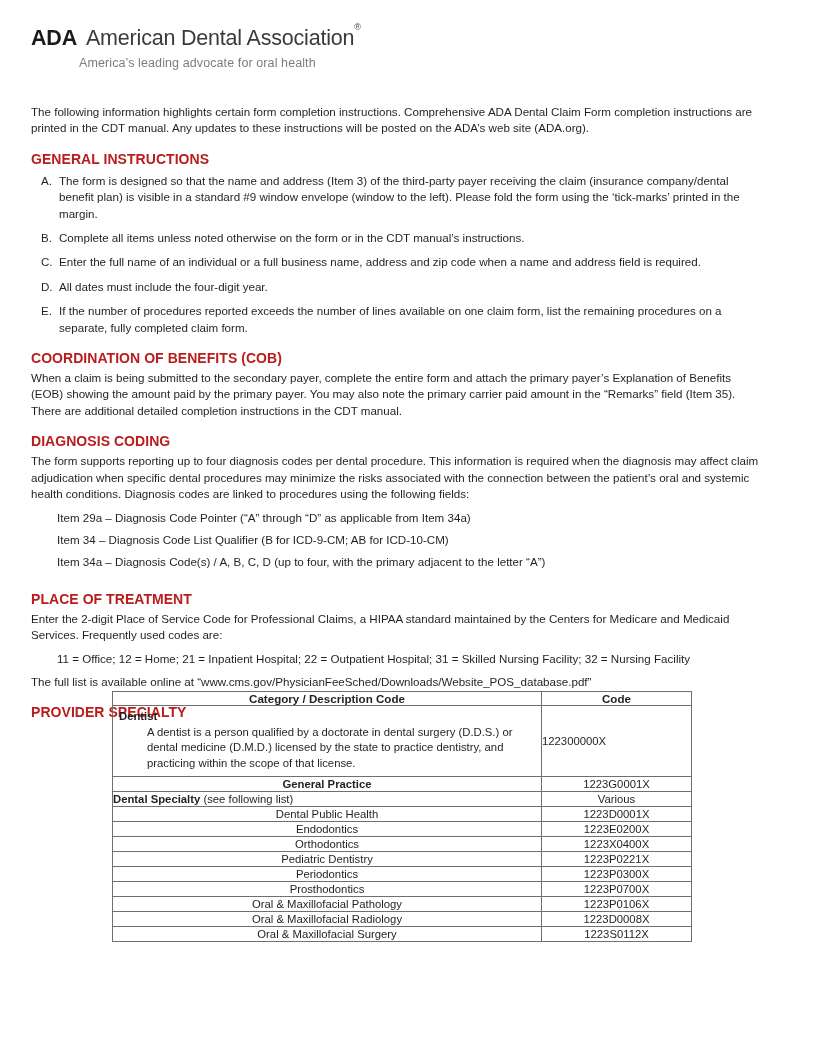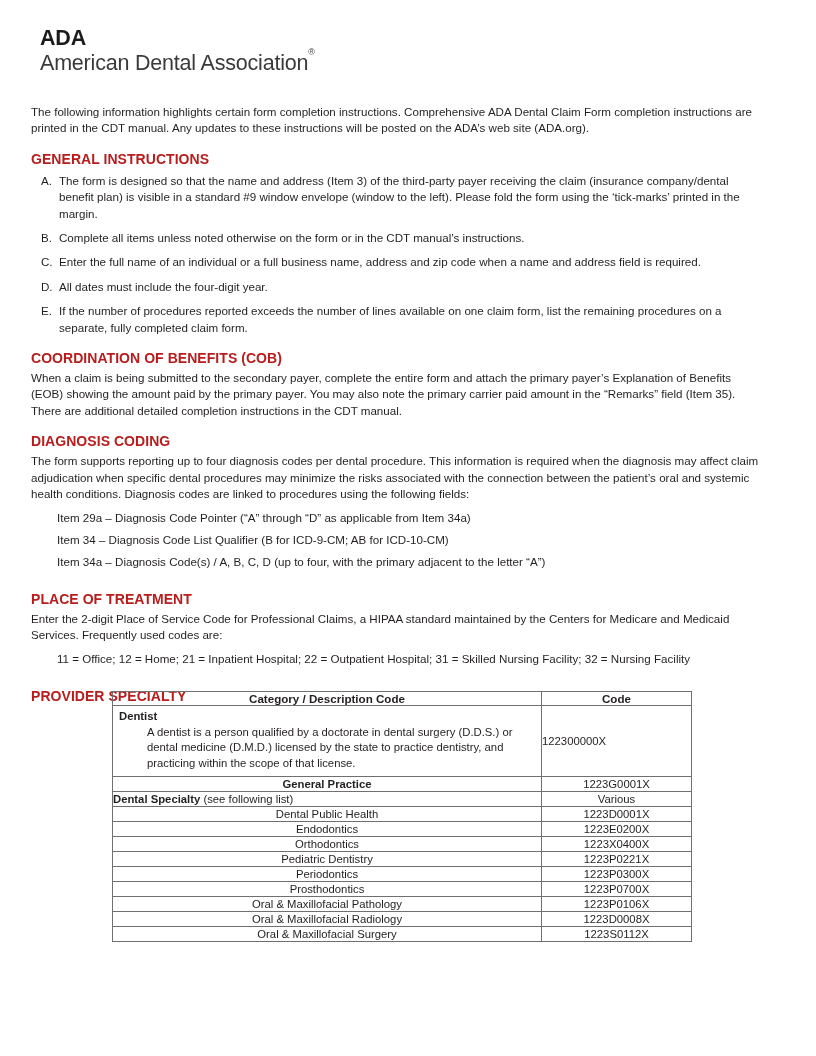--- a/index.html
+++ b/index.html
@@ -28,21 +28,20 @@
   .header {
     position: absolute;
     left: 31px;
     top: 26px;
     width: 700px;
   }
   .logo-line {
     display: flex;
     align-items: baseline;
     white-space: nowrap;
-    flex-direction: column;
   }
   .logo-ada {
     font-family: "Liberation Sans", sans-serif;
     font-weight: bold;
     font-size: 21.5px;
     letter-spacing: -0.2px;
     color: #1a1a1a;
   }
   .logo-name {
     font-family: "Liberation Sans", sans-serif;
@@ -205,20 +204,21 @@
 </head>
 <body>
 
 <div class="page">
 
   <div class="header">
     <div class="logo-line">
       <span class="logo-ada">ADA</span>
       <span class="logo-name"><span>American Dental Association</span><span class="logo-reg">®</span></span>
     </div>
+    <div class="logo-tag">America’s leading advocate for oral health</div>
   </div>
 
   <div class="content">
 
     <p class="body">The following information highlights certain form completion instructions. Comprehensive ADA Dental Claim Form completion instructions are printed in the CDT manual. Any updates to these instructions will be posted on the ADA’s web site (ADA.org).</p>
 
     <div class="gap-sec"></div>
 
     <h2 class="section">GENERAL INSTRUCTIONS</h2>
     <div class="gap-small"></div>
@@ -263,20 +263,21 @@
     <div class="indent-item">Item 34a – Diagnosis Code(s) / A, B, C, D (up to four, with the primary adjacent to the letter “A”)</div>
 
     <div class="gap-sec"></div>
 
     <h2 class="section">PLACE OF TREATMENT</h2>
     <div class="gap-xs"></div>
     <p class="body">Enter the 2-digit Place of Service Code for Professional Claims, a HIPAA standard maintained by the Centers for Medicare and Medicaid Services. Frequently used codes are:</p>
     <div class="gap-list"></div>
     <div class="indent-line">11 = Office; 12 = Home; 21 = Inpatient Hospital; 22 = Outpatient Hospital; 31 = Skilled Nursing Facility; 32 = Nursing Facility</div>
     <div class="gap-list"></div>
+    <p class="body">The full list is available online at “www.cms.gov/PhysicianFeeSched/Downloads/Website_POS_database.pdf”</p>
 
     <div class="gap-sec"></div>
 
     <h2 class="section">PROVIDER SPECIALTY</h2>
     <div class="gap-xs"></div>
 
   </div>
 
   <div class="table-wrap">
     <table class="spec">

